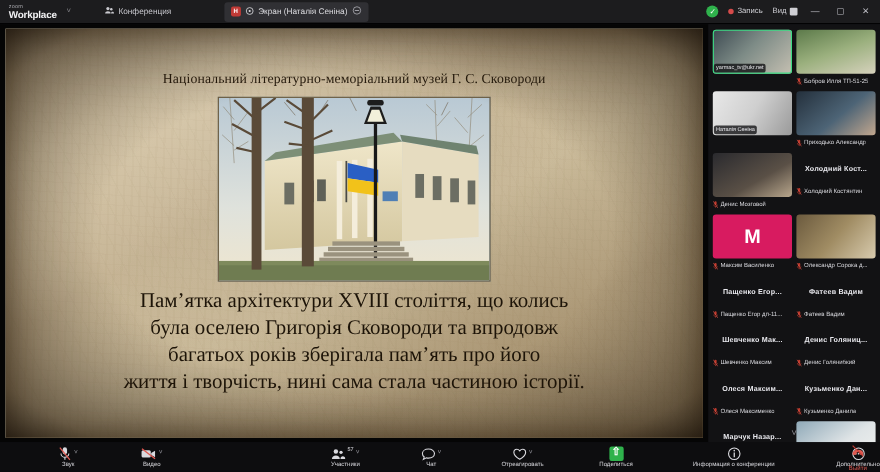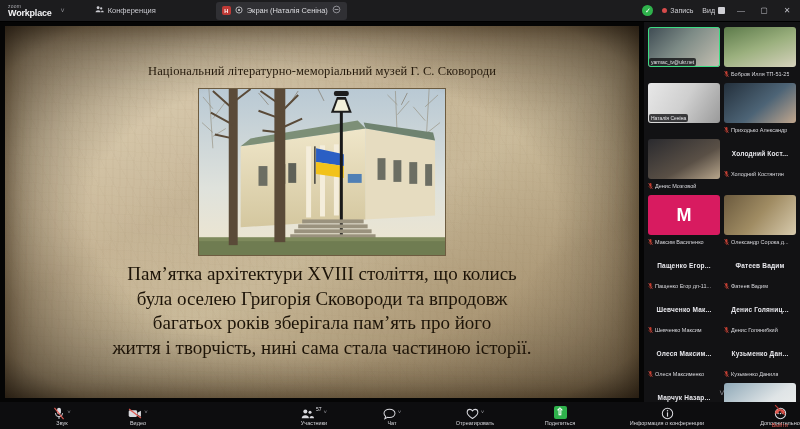--- a/index.html
+++ b/index.html
@@ -24,21 +24,21 @@
   .brand-wp { font-size: 9px; color: #f2f2f4; font-weight: bold; letter-spacing: -.2px; text-align: center; }
   .brand-caret { margin-left: 9px; color: #8d8d93; font-size: 7px; }
 
   .tab-conf {
     display: flex; align-items: center; gap: 4px;
     margin-left: 22px; height: 22px; padding: 0 8px;
     color: #c9c9cf; font-size: 7.5px;
   }
   .tab-screen {
     display: flex; align-items: center; gap: 4px;
-    margin-left: 52px; height: 18px; padding: 0 6px;
+    margin-left: 40px; height: 18px; padding: 0 6px;
     background: #303034; border-radius: 3px;
     color: #dcdce0; font-size: 7.5px;
   }
   .tab-badge {
     width: 9px; height: 9px; border-radius: 2px;
     background: #c03a36; color: #fff; font-size: 5.5px;
     display: flex; align-items: center; justify-content: center;
     font-weight: bold;
   }
   .topbar-right {

